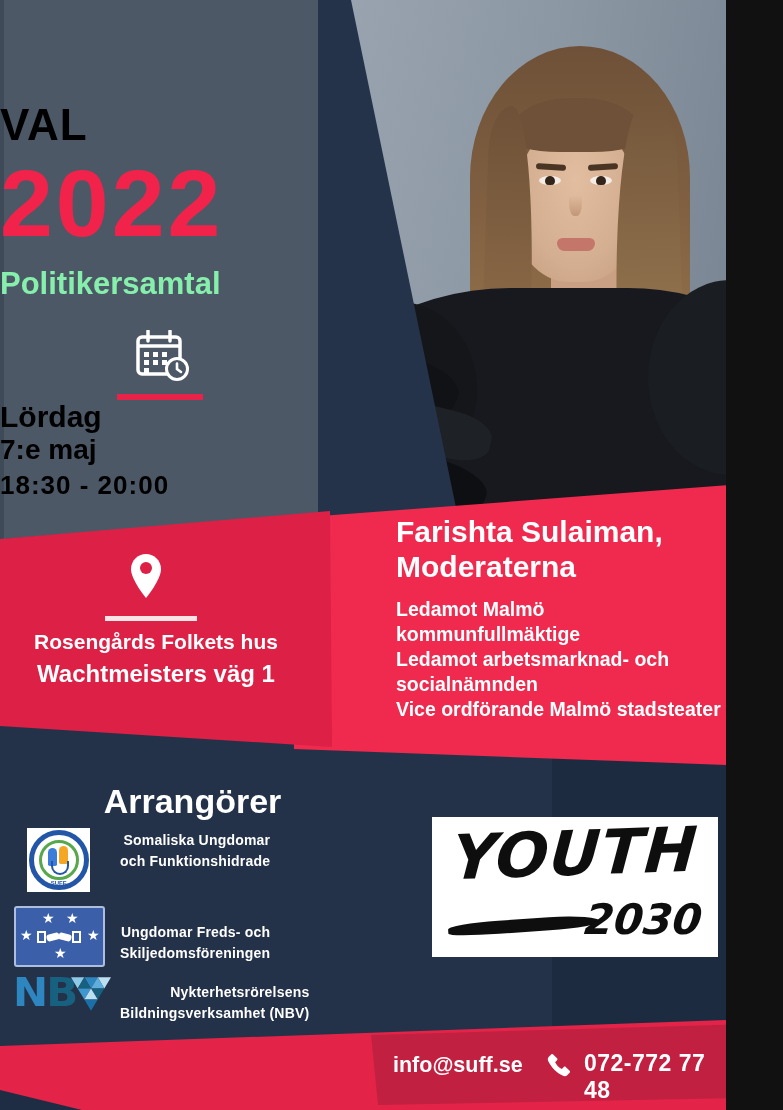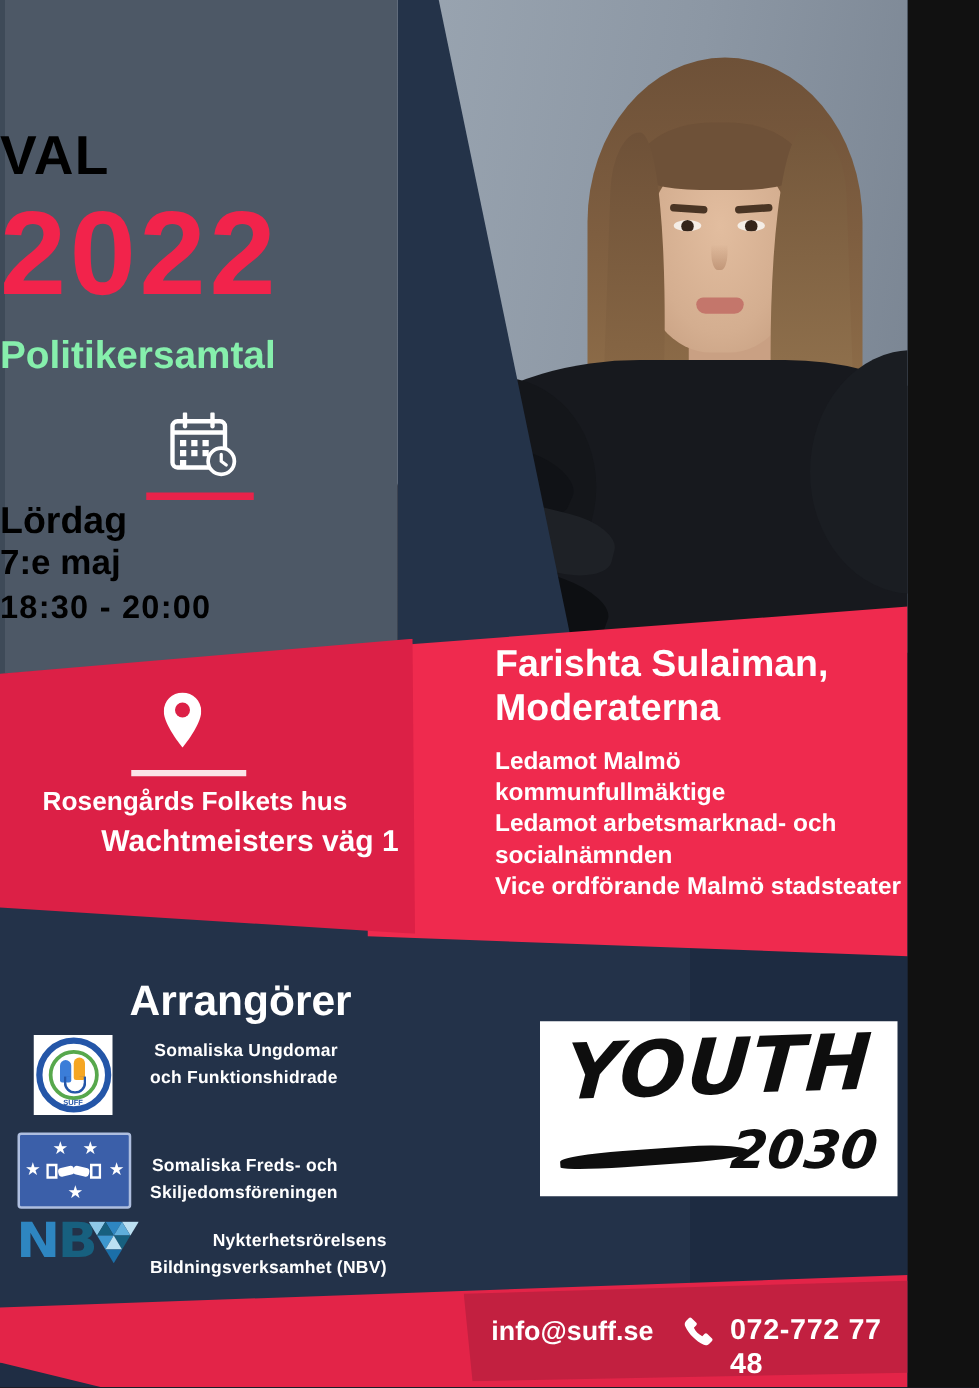--- a/index.html
+++ b/index.html
@@ -67,21 +67,21 @@
   .mini-bar{position:absolute;left:117px;top:394px;width:86px;height:6px;background:#E8234A;}
   .t-day{position:absolute;left:0;top:400px;width:320px;font-size:30px;font-weight:800;}
   .t-date{position:absolute;left:0;top:434px;width:320px;font-size:28px;font-weight:800;}
   .t-time{position:absolute;left:0;top:470px;width:320px;font-size:26px;font-weight:800;letter-spacing:1px;}
 
   
   .loc{position:absolute;left:0;top:554px;width:312px;text-align:center;color:#fff;}
   .pin-wrap{position:absolute;left:131px;top:0;width:30px;height:45px;}
   .loc-line{position:absolute;left:105px;top:62px;width:92px;height:5px;background:rgba(255,255,255,.88);}
   .t-venue{position:absolute;left:0;top:76px;width:312px;font-size:21px;font-weight:800;}
-  .t-addr{position:absolute;left:0;top:106px;width:312px;font-size:24px;font-weight:800;padding-left:44px;}
+  .t-addr{position:absolute;left:0;top:106px;width:312px;font-size:24px;font-weight:800;}
 
   
   .spk{position:absolute;left:396px;top:514px;width:350px;color:#fff;}
   .spk-name{font-size:30px;line-height:35px;font-weight:800;}
   .spk-roles{margin-top:13px;font-size:19.5px;line-height:25px;font-weight:700;}
 
   
   .t-arr{position:absolute;left:0;top:782px;width:385px;text-align:center;
     font-size:34px;font-weight:800;color:#fff;}
   .org-label{position:absolute;left:120px;color:#fff;font-size:14px;line-height:21px;
@@ -239,21 +239,21 @@
     <div class="freds-shake">
       <svg width="44" height="20" viewBox="0 0 44 20">
         <rect x="1" y="5" width="7" height="10" fill="none" stroke="#fff" stroke-width="2"></rect>
         <rect x="36" y="5" width="7" height="10" fill="none" stroke="#fff" stroke-width="2"></rect>
         <rect x="9.5" y="6.5" width="13" height="7" rx="3" fill="#fff" transform="rotate(-14 16 10)"></rect>
         <rect x="21.5" y="6.5" width="13" height="7" rx="3" fill="#fff" transform="rotate(14 28 10)"></rect>
       </svg>
     </div>
   </div>
   <div class="org-label" style="top:922px;">
-    <div>Somaliska Freds- och</div>
+    <div>Ungdomar Freds- och</div>
     <div>Skiljedomsföreningen</div>
   </div>
 
   <div class="nbv-box">
     <div class="nbv-letters">
       <span class="nbv-n">N</span><span class="nbv-b">B</span>
     </div>
     <div class="nbv-v">
       <svg width="40" height="34" viewBox="0 0 36 30">
         <polygon points="0,0 12,0 6,10" fill="#8FC9E8"></polygon>

